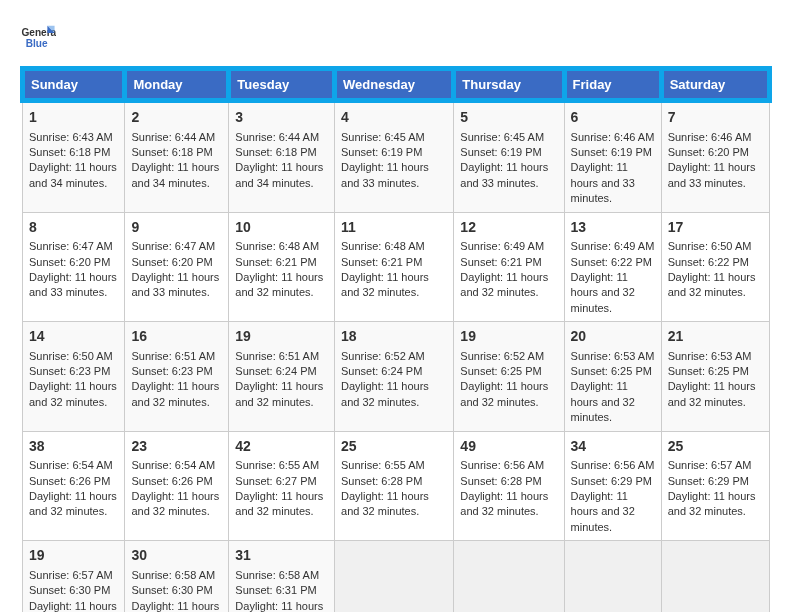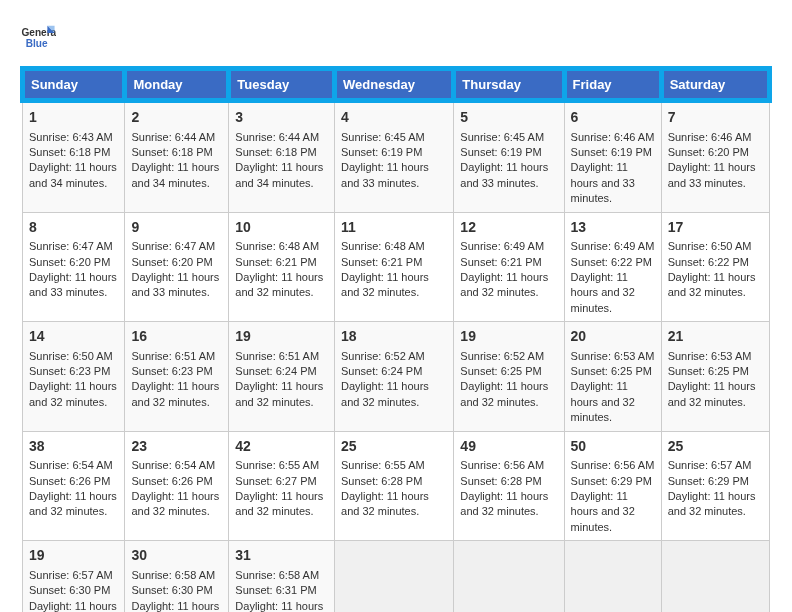--- a/index.html
+++ b/index.html
@@ -136,21 +136,21 @@
         <td><span class="day-number">19</span><span class="day-info">Sunrise: 6:52 AM<br>Sunset: 6:25 PM<br>Daylight: 11 hours and 32 minutes.</span></td>
         <td><span class="day-number">20</span><span class="day-info">Sunrise: 6:53 AM<br>Sunset: 6:25 PM<br>Daylight: 11 hours and 32 minutes.</span></td>
         <td><span class="day-number">21</span><span class="day-info">Sunrise: 6:53 AM<br>Sunset: 6:25 PM<br>Daylight: 11 hours and 32 minutes.</span></td>
       </tr>
       <tr>
         <td><span class="day-number">38</span><span class="day-info">Sunrise: 6:54 AM<br>Sunset: 6:26 PM<br>Daylight: 11 hours and 32 minutes.</span></td>
         <td><span class="day-number">23</span><span class="day-info">Sunrise: 6:54 AM<br>Sunset: 6:26 PM<br>Daylight: 11 hours and 32 minutes.</span></td>
         <td><span class="day-number">42</span><span class="day-info">Sunrise: 6:55 AM<br>Sunset: 6:27 PM<br>Daylight: 11 hours and 32 minutes.</span></td>
         <td><span class="day-number">25</span><span class="day-info">Sunrise: 6:55 AM<br>Sunset: 6:28 PM<br>Daylight: 11 hours and 32 minutes.</span></td>
         <td><span class="day-number">49</span><span class="day-info">Sunrise: 6:56 AM<br>Sunset: 6:28 PM<br>Daylight: 11 hours and 32 minutes.</span></td>
-        <td><span class="day-number">50</span><span class="day-info">Sunrise: 6:56 AM<br>Sunset: 6:29 PM<br>Daylight: 11 hours and 32 minutes.</span></td>
+        <td><span class="day-number">34</span><span class="day-info">Sunrise: 6:56 AM<br>Sunset: 6:29 PM<br>Daylight: 11 hours and 32 minutes.</span></td>
         <td><span class="day-number">25</span><span class="day-info">Sunrise: 6:57 AM<br>Sunset: 6:29 PM<br>Daylight: 11 hours and 32 minutes.</span></td>
       </tr>
       <tr>
         <td><span class="day-number">19</span><span class="day-info">Sunrise: 6:57 AM<br>Sunset: 6:30 PM<br>Daylight: 11 hours and 32 minutes.</span></td>
         <td><span class="day-number">30</span><span class="day-info">Sunrise: 6:58 AM<br>Sunset: 6:30 PM<br>Daylight: 11 hours and 32 minutes.</span></td>
         <td><span class="day-number">31</span><span class="day-info">Sunrise: 6:58 AM<br>Sunset: 6:31 PM<br>Daylight: 11 hours and 32 minutes.</span></td>
         <td class="empty"></td>
         <td class="empty"></td>
         <td class="empty"></td>
         <td class="empty"></td>

